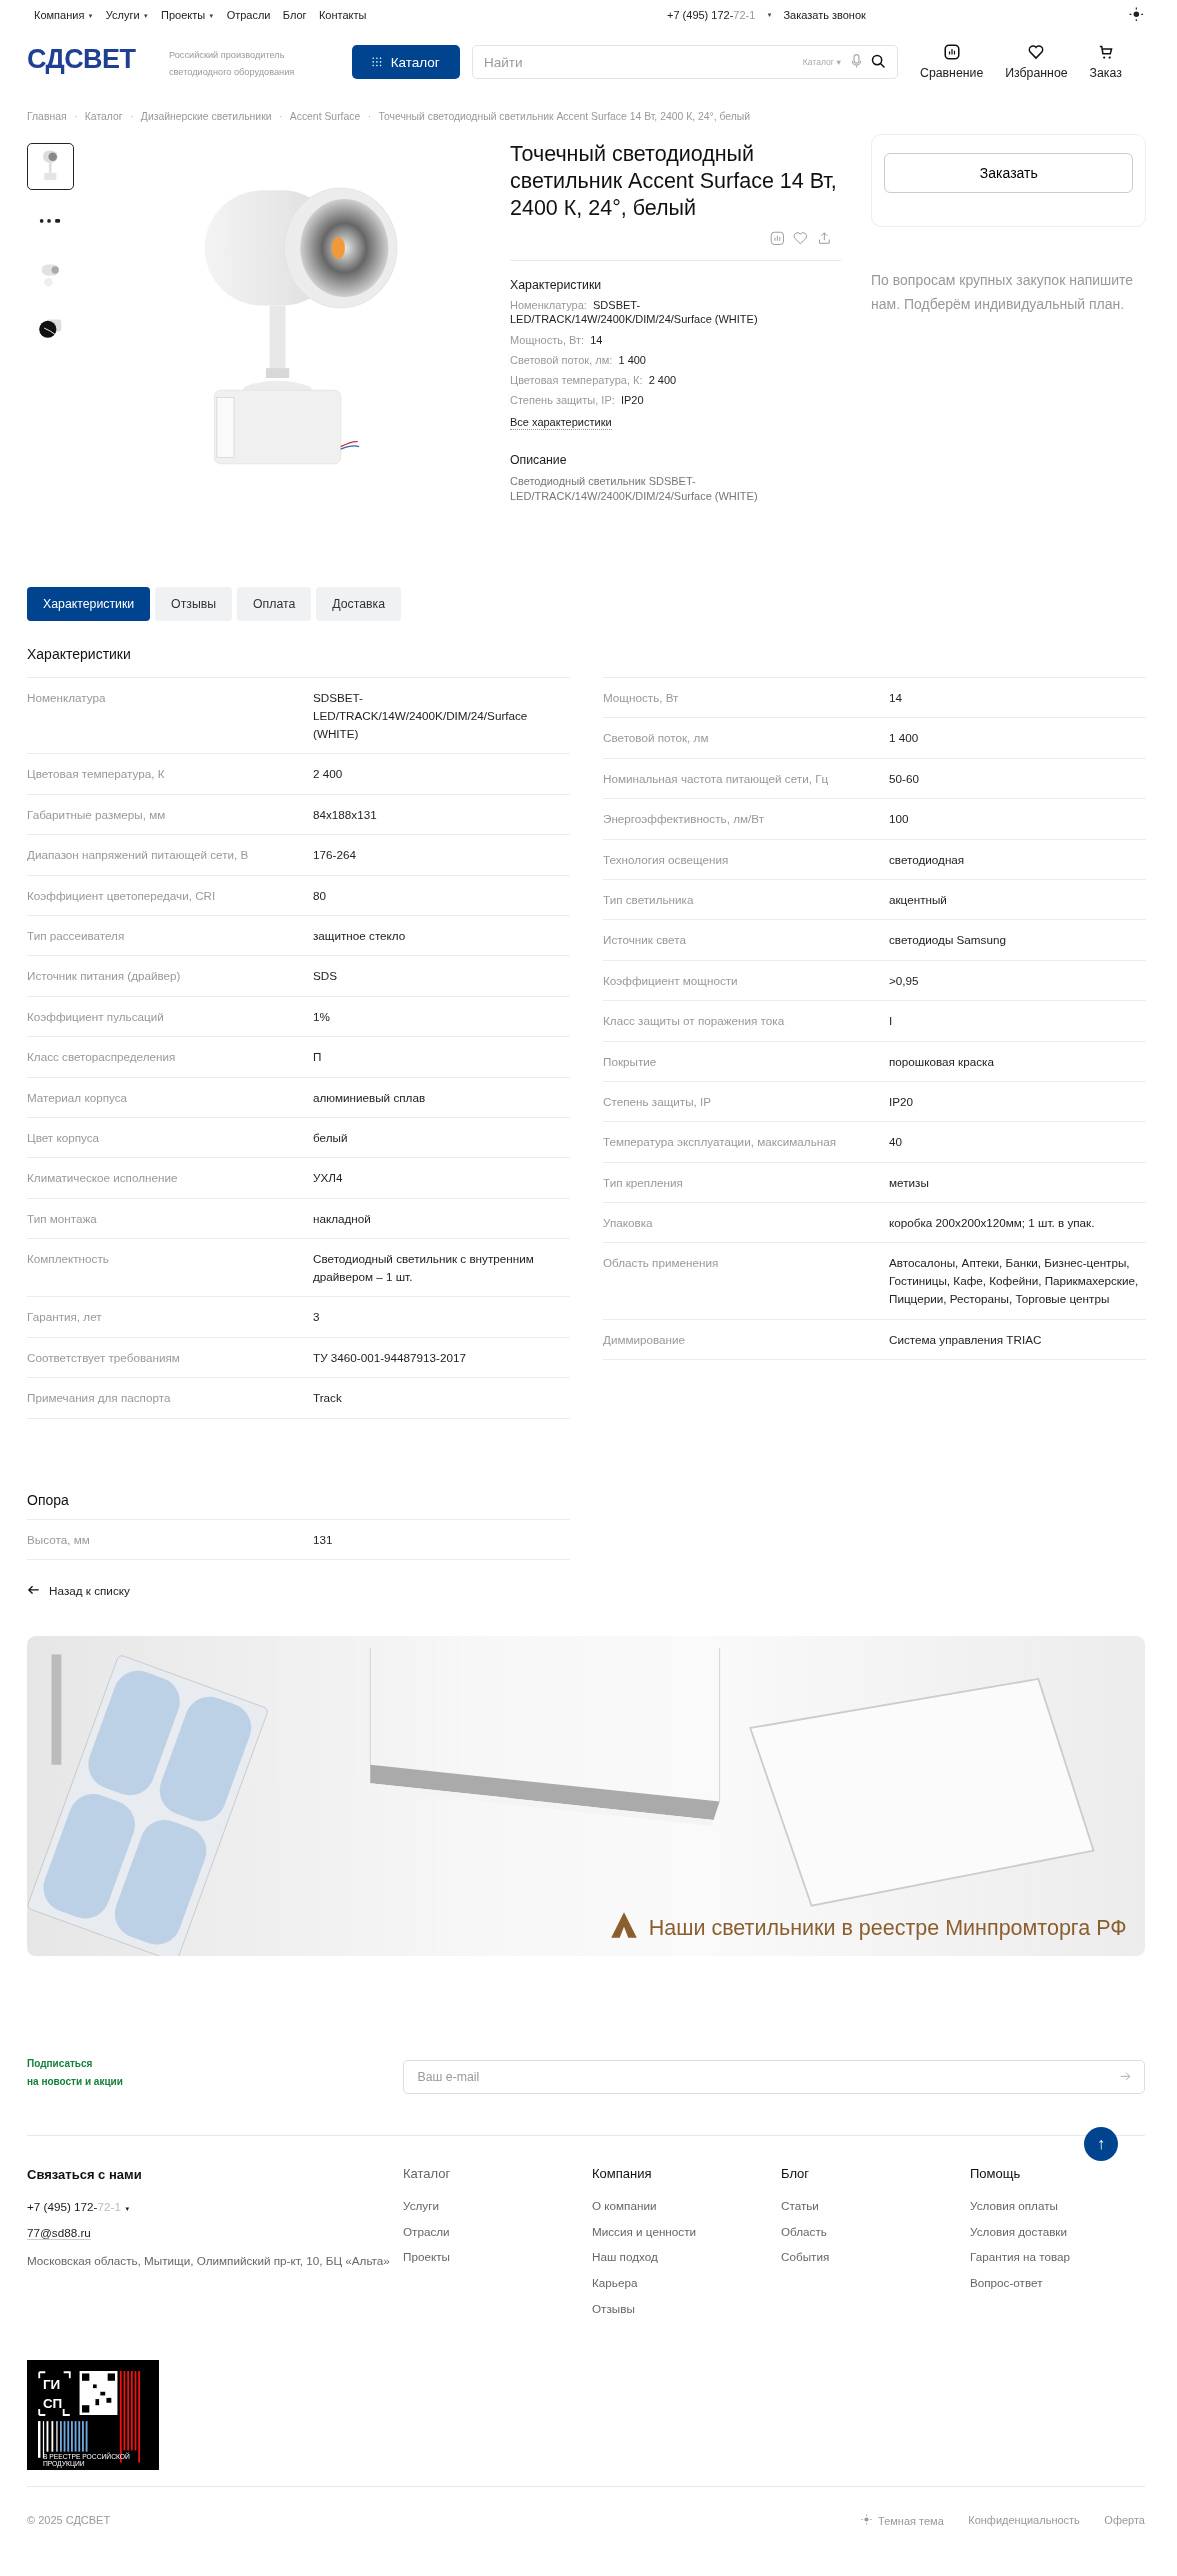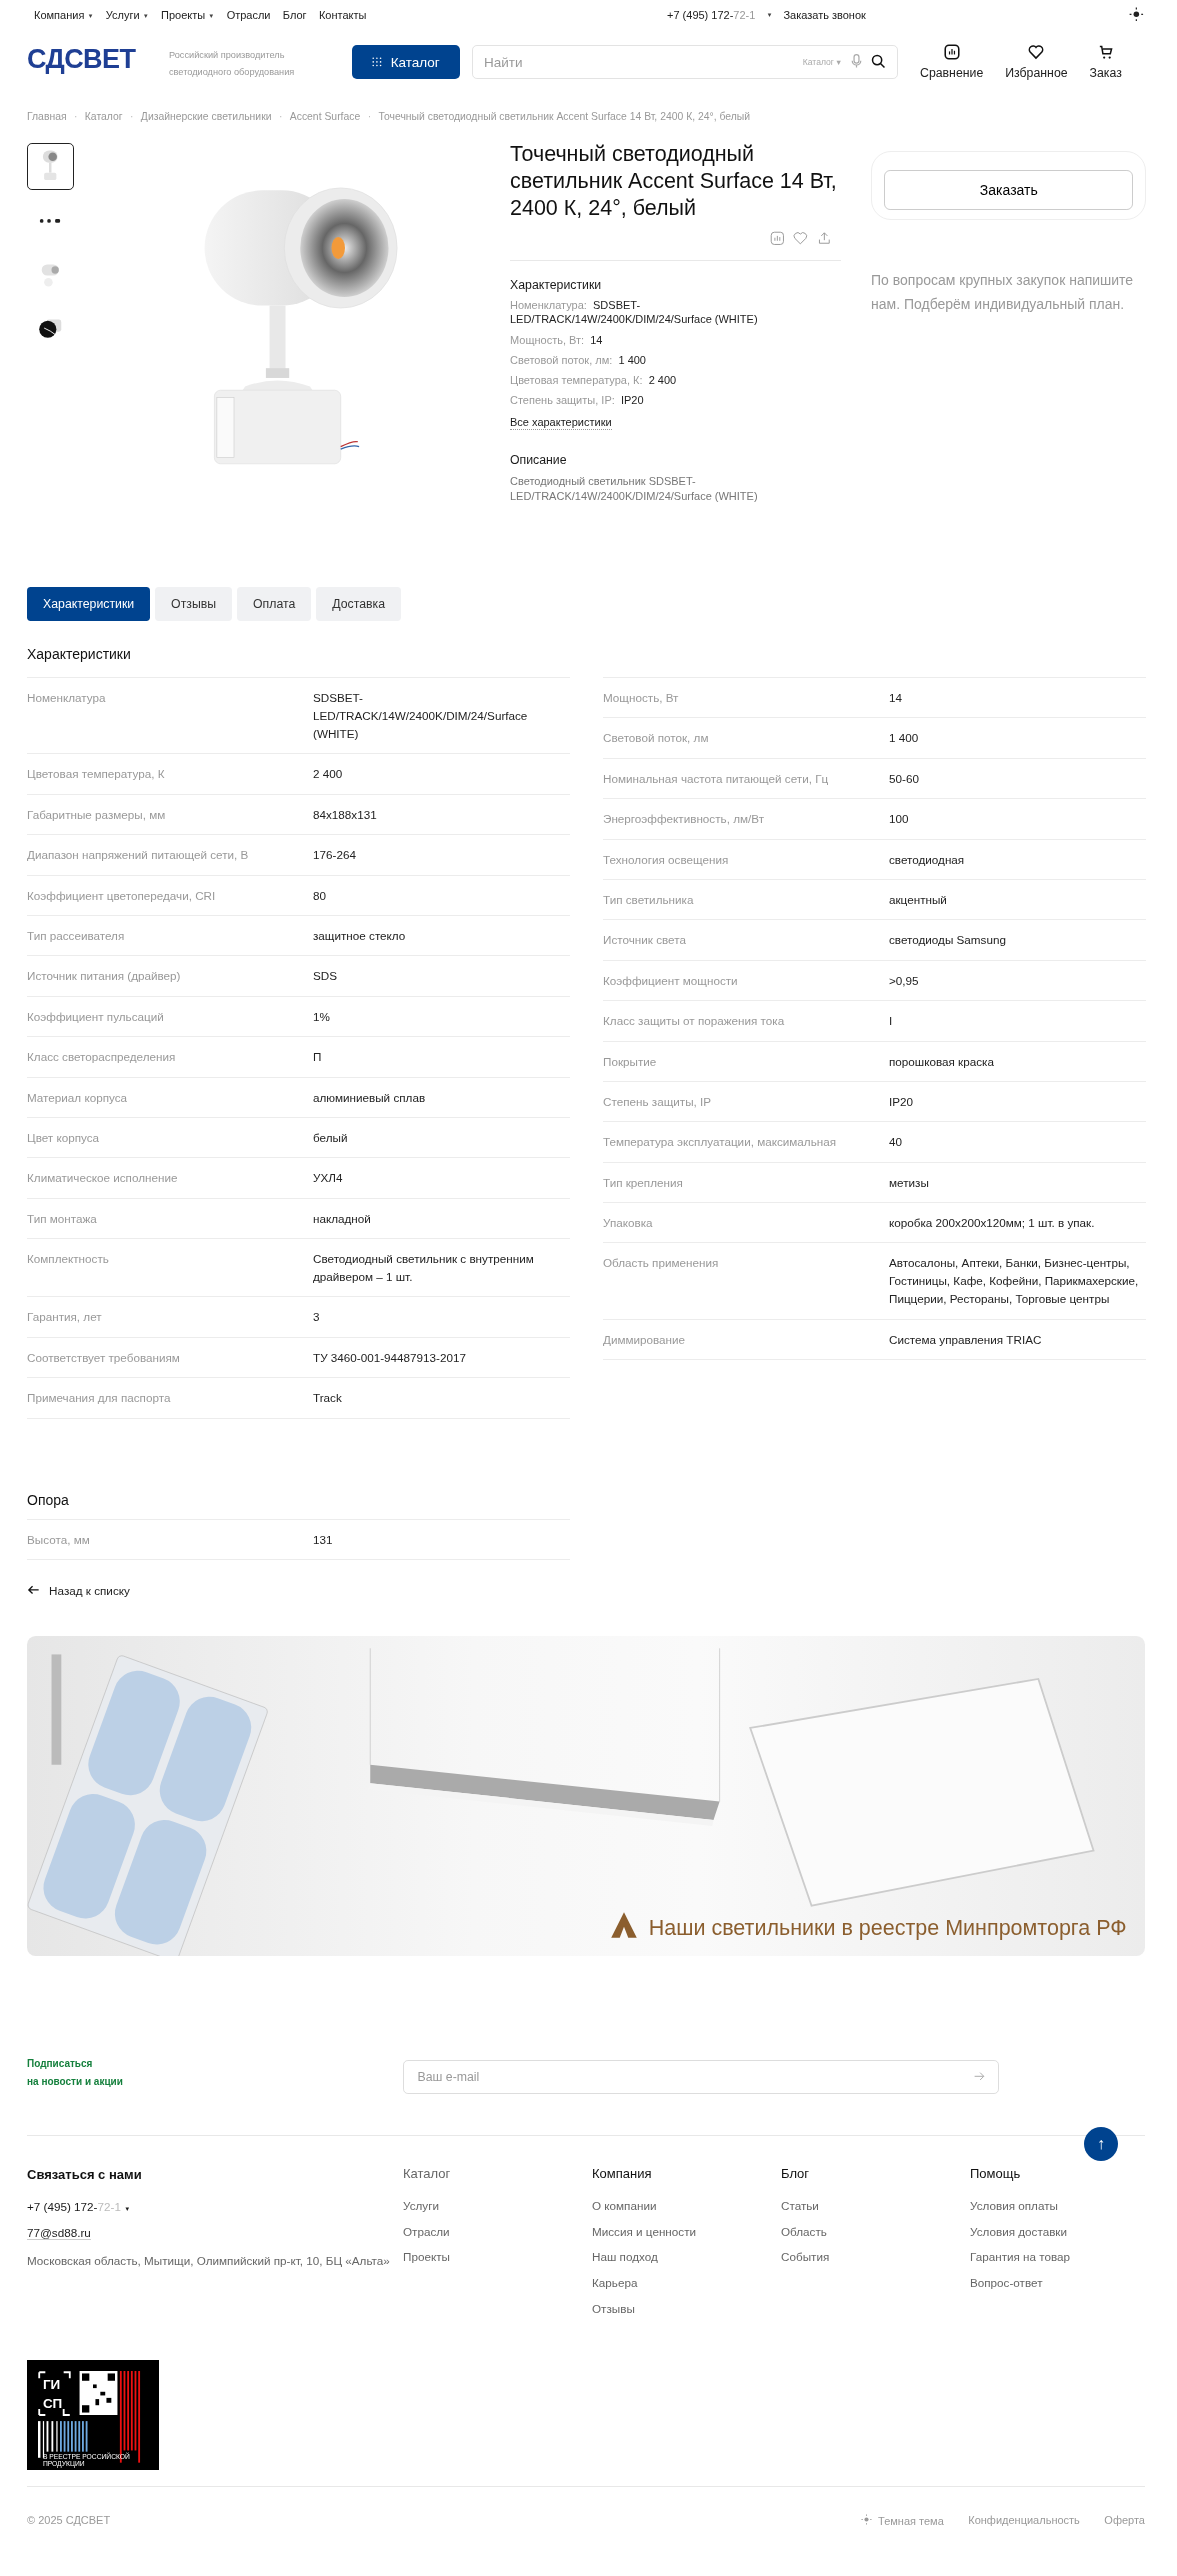--- a/index.html
+++ b/index.html
@@ -31,37 +31,37 @@
 .divider1{position:absolute;top:260px;left:510px;width:331px;border-top:0.6px solid #e8e8e8}
 .chars{position:absolute;top:278px;left:510px;width:331px;font-size:11px;line-height:14.7px}
 .chars h3{font-size:12.3px;font-weight:normal;margin-bottom:4.9px}
 .chars .row{margin-bottom:5.5px}
 .chars .k{color:#999}
 .chars .v{color:#222}
 .chars .all{display:inline-block;border-bottom:0.6px dotted #999;margin-top:1.2px}
 .desc{position:absolute;top:453px;left:510px;width:331px;font-size:11px;line-height:14.7px}
 .desc h3{font-size:12.3px;font-weight:normal;margin-bottom:6.1px}
 .desc p{color:#777}
-.orderbox{position:absolute;top:151px;left:871px;width:275px;height:69px;border:0.6px solid #eee;border-radius:20px}
+.orderbox{position:absolute;top:134px;left:871px;width:275px;height:93px;border:0.6px solid #eee;border-radius:10px}
 .orderbtn{position:absolute;top:18.4px;left:12.3px;width:249px;height:40px;border:0.6px solid #ccc;border-radius:6.1px;font-size:14px;display:flex;align-items:center;justify-content:center;background:#fff}
 .ordernote{position:absolute;top:268px;left:871px;width:270px;font-size:14px;line-height:24px;color:#999}
 .tabs{position:absolute;top:587px;left:27px;display:flex;gap:4.9px}
 .tab{height:34px;padding:0 16px;border-radius:3.7px;background:#f0f1f3;font-size:12.3px;display:flex;align-items:center;color:#333}
 .tab.active{background:#00438f;color:#fff}
 .sectitle{position:absolute;font-size:14px;color:#111}
 .specs{position:absolute;left:27px;width:1118px}
 .spec-col{position:absolute;width:543px}
 .srow{border-top:0.6px solid #ececec;display:flex;padding:11px 0 10.4px;font-size:11.7px;line-height:18px}
 .srow .k{width:286px;color:#999;padding-right:12.3px}
 .srow .v{flex:1;color:#222}
 .back{position:absolute;top:1584px;left:27px;font-size:11.7px;display:flex;gap:9.8px;align-items:center;color:#222}
 .banner{position:absolute;top:1636px;left:27px;width:1118px;height:320px;border-radius:8.6px;background:linear-gradient(90deg,#e6e6e6 0%,#f7f7f7 40%,#fafafa 60%,#ececec 100%);overflow:hidden}
 .banner-text{position:absolute;right:18.4px;bottom:11px;font-size:21.5px;color:#8b5e2e;display:flex;align-items:center;gap:11px}
 .subscribe{position:absolute;top:2055px;left:27px;font-size:10px;line-height:18px;font-weight:bold;color:#15803d}
-.email{position:absolute;top:2060px;left:403px;width:596px;height:34px;border:0.6px solid #ddd;border-radius:4.9px;display:flex;align-items:center;padding:0 13.5px}
+.email{position:absolute;top:2060px;left:403px;width:742px;height:34px;border:0.6px solid #ddd;border-radius:4.9px;display:flex;align-items:center;padding:0 13.5px}
 .email input{border:none;outline:none;flex:1;font-size:12.3px;font-family:"Liberation Sans",sans-serif}
 .email input::placeholder{color:#999}
 .hr{position:absolute;left:27px;width:1118px;border-top:0.6px solid #e8e8e8}
 .totop{position:absolute;top:2127px;left:1084px;width:34px;height:34px;border-radius:50%;background:#00438f;color:#fff;display:flex;align-items:center;justify-content:center;font-size:16px}
 .fcol{position:absolute;top:2167px;font-size:11.7px;line-height:13.5px}
 .fcol h4{font-size:13px;font-weight:normal;color:#111;margin-bottom:18.4px}
 .fcol a{display:block;color:#666;margin-bottom:12.3px}
 .contacts{position:absolute;top:2167px;left:27px;width:368px;font-size:11.7px}
 .contacts h4{font-size:13px;font-weight:bold;color:#111;margin-bottom:18.4px}
 .contacts .ph{margin-bottom:12.3px}

